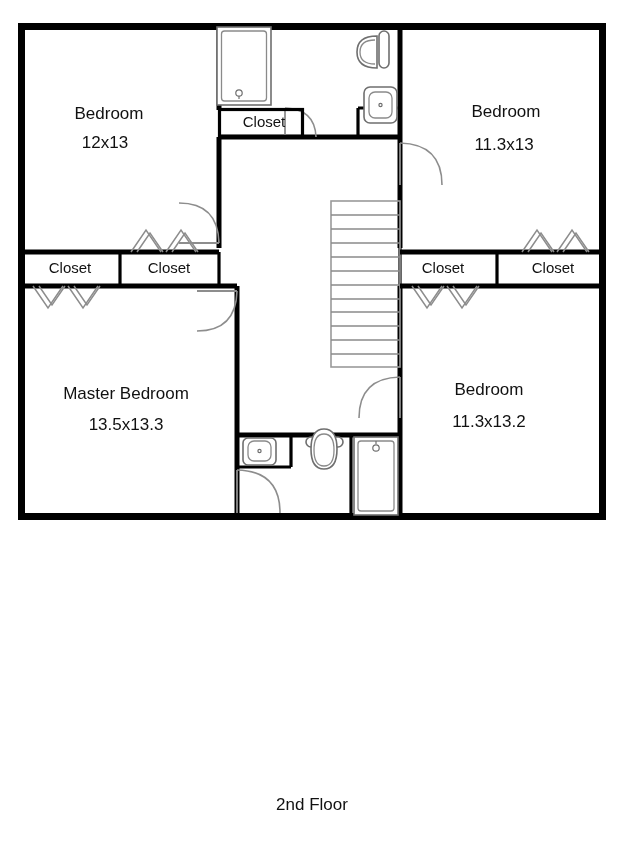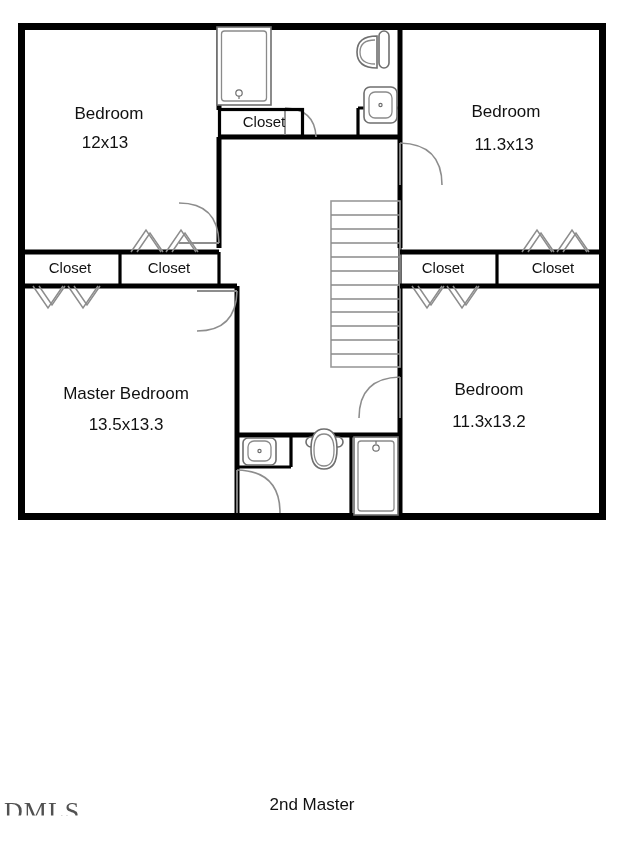--- a/index.html
+++ b/index.html
@@ -299,17 +299,16 @@
 
       <text class="room-label" x="126" y="395">Master Bedroom</text>
       <text class="room-dims" x="126" y="426">13.5x13.3</text>
 
       <text class="room-label" x="489" y="391">Bedroom</text>
       <text class="room-dims" x="489" y="423">11.3x13.2</text>
     </g>
 
   </svg>
 
-  <div class="footer-watermark">DMLS</div>
-
-  <div class="footer-floor-label">2nd Master</div>
+
+  <div class="footer-floor-label">2nd Floor</div>
 
 </div>
 
 </body></html>

